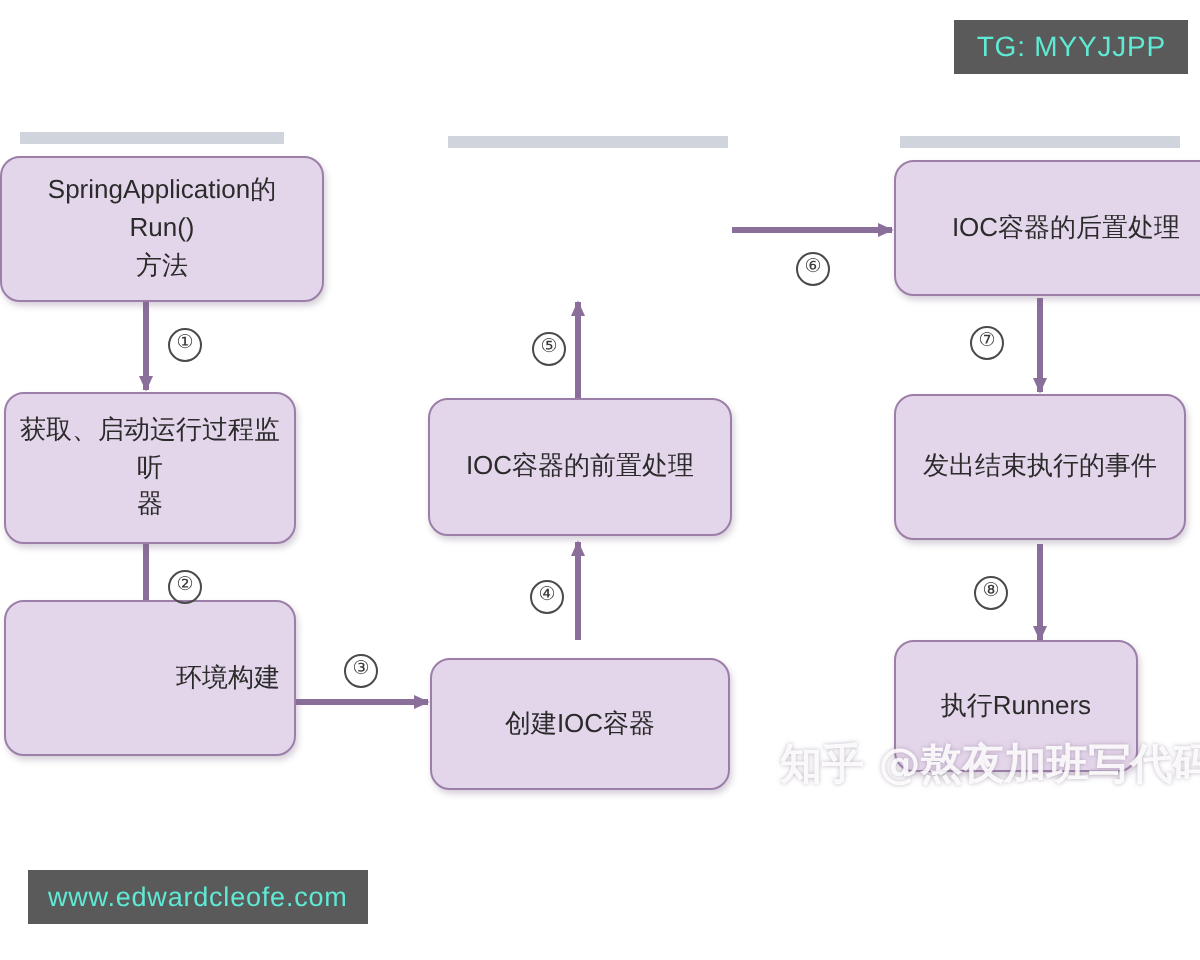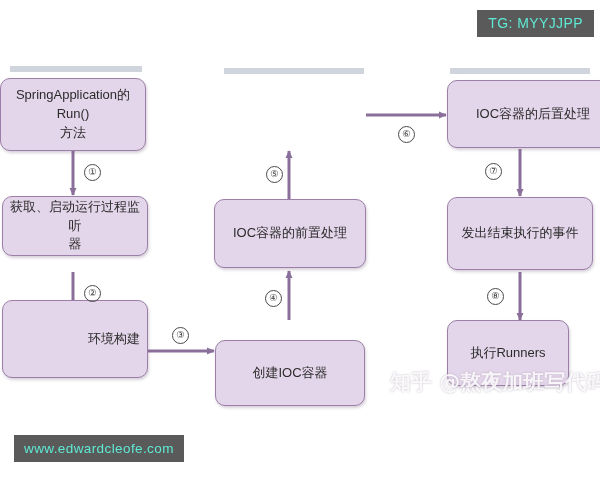--- a/index.html
+++ b/index.html
@@ -107,35 +107,35 @@
 
     <line x1="520" y1="149" x2="520" y2="196" stroke="#8a6f9b" stroke-width="3" marker-end="url(#ah)"></line>
 
     <line x1="520" y1="272" x2="520" y2="320" stroke="#8a6f9b" stroke-width="3" marker-end="url(#ah)"></line>
   </svg>
 
   <div class="hdr-strip" style="left:10px;top:66px;width:132px;"></div>
   <div class="hdr-strip" style="left:224px;top:68px;width:140px;"></div>
   <div class="hdr-strip" style="left:450px;top:68px;width:140px;"></div>
 
-  <div class="node" id="n1" style="left:0px;top:78px;width:146px;height:73px;">
+  <div class="node" id="n1" style="left:0px;top:78px;width:162px;height:73px;">
     <span class="node-label">SpringApplication的Run()
 方法</span>
   </div>
 
-  <div class="node" id="n2" style="left:2px;top:196px;width:146px;height:60px;text-align:center;">
+  <div class="node" id="n2" style="left:2px;top:196px;width:146px;height:76px;text-align:center;">
     <span class="node-label">获取、启动运行过程监听
 器</span>
   </div>
 
   <div class="node" id="n3" style="left:2px;top:300px;width:146px;height:78px;justify-content:flex-end;">
     <span class="node-label">环境构建</span>
   </div>
 
-  <div class="node" id="n4" style="left:215px;top:340px;width:150px;height:66px;">
+  <div class="node" id="n4" style="left:215px;top:329px;width:150px;height:66px;">
     <span class="node-label">创建IOC容器</span>
   </div>
 
   <div class="node" id="n5" style="left:214px;top:199px;width:152px;height:69px;">
     <span class="node-label">IOC容器的前置处理</span>
   </div>
 
 
   <div class="node" id="n7" style="left:447px;top:80px;width:172px;height:68px;">
     <span class="node-label">IOC容器的后置处理</span>

